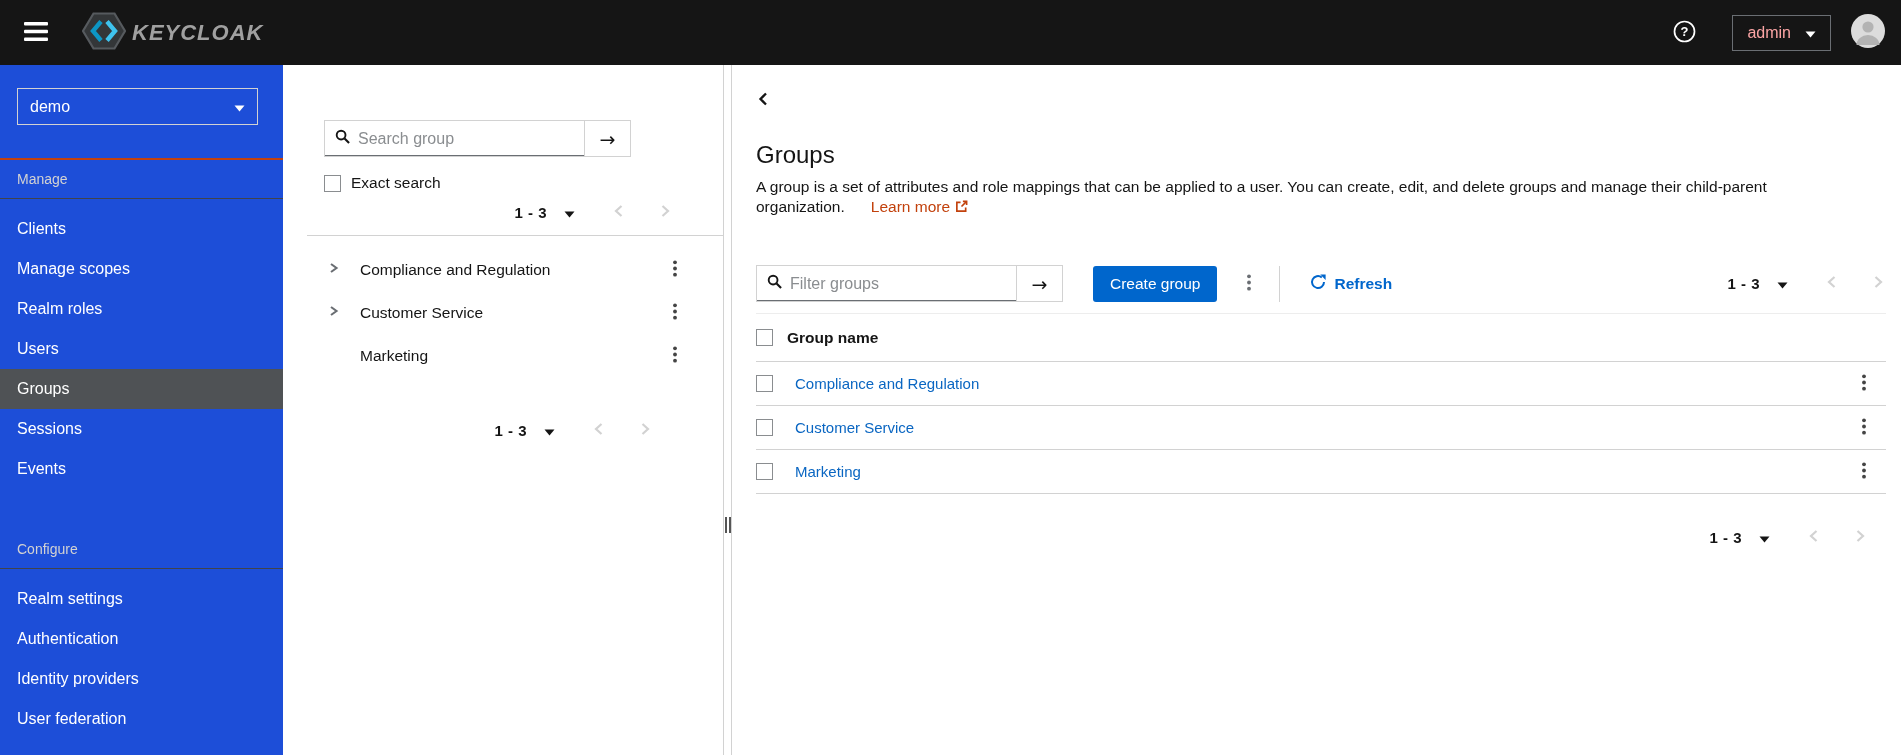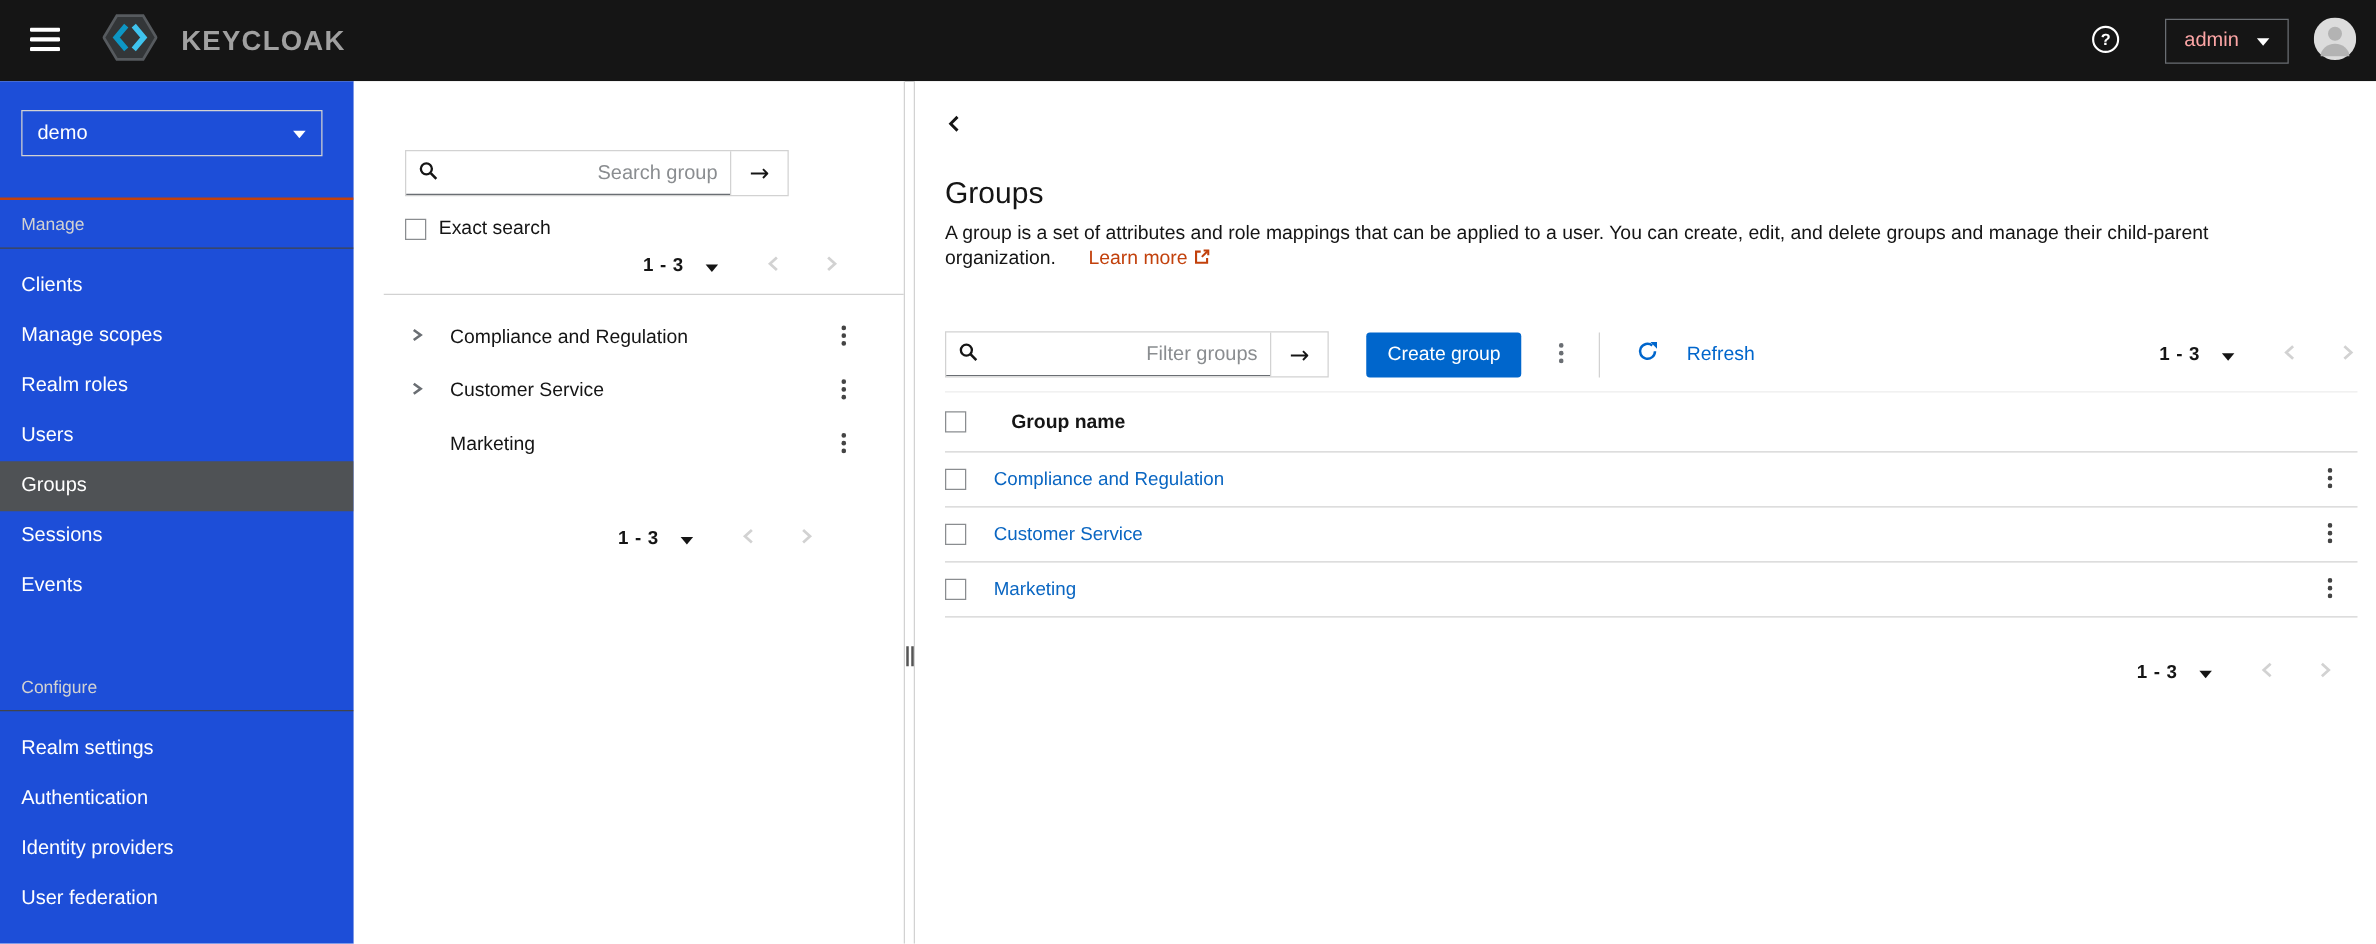--- a/index.html
+++ b/index.html
@@ -6,21 +6,21 @@
   html,body { width:1901px; height:755px; }
   body {
     font-family: "Liberation Sans", "DejaVu Sans", sans-serif;
     color:#151515; background:#fff; overflow:hidden;
   }
   button { font-family: inherit; background:none; border:none; cursor:pointer; color:inherit; }
 
   
   .masthead { height:65px; background:#151515; display:flex; align-items:center; padding:0 16px 0 14px; }
   .burger-btn { padding:10px; margin-right:24px; display:flex; }
-  .brand { display:flex; align-items:center; gap:19px; }
+  .brand { display:flex; align-items:center; gap:6px;font-style:italic; }
   .brand-text { color:#a0a0a0; font-size:22px; font-weight:bold; letter-spacing:1px; }
   .masthead-right { margin-left:auto; display:flex; align-items:center; gap:20px; }
   .help-btn { display:flex; margin-right:16px; }
   .admin-dropdown { border:1px solid #6a6e73; color:#fca5a5; padding:8px 14px; display:flex; align-items:center; gap:14px; font-size:16px; background:transparent; }
   .avatar { display:flex; }
 
   
   .content-row { display:flex; height:690px; }
 
   
@@ -29,21 +29,21 @@
   .nav-section-title { margin-top:33px; padding:11px 0 11px 17px; font-size:14px; color:#d2d2d2; border-top:2px solid #c2410c; border-bottom:1px solid #41444a; }
   .nav-section.configure .nav-section-title { margin-top:31px; border-top:none; }
   .nav-list { list-style:none; padding:10px 0; }
   .nav-item { height:40px; display:flex; align-items:center; padding-left:17px; font-size:16px; cursor:pointer; }
   .nav-item.selected { background:#4f5255; }
 
   
   .tree-panel { width:441px; flex-shrink:0; border-right:1px solid #d2d2d2; padding-top:55px; background:#fff; }
   .search-group { margin-left:41px; width:307px; height:37px; display:flex; border:1px solid #d2d2d2; background:#fff; }
   .search-input-wrap { flex:1; display:flex; align-items:center; padding:0 10px; gap:8px; box-shadow: inset 0 -1px 0 #6a6e73; }
-  .search-input-wrap input { border:none; outline:none; font-size:16px; width:100%; color:#151515; background:transparent;text-align:right; }
+  .search-input-wrap input { border:none; outline:none; font-size:16px; width:100%; color:#151515; background:transparent; }
   .search-input-wrap input::placeholder { color:#8a8d90; }
   .search-go-btn { width:46px; border-left:1px solid #d2d2d2; display:flex; align-items:center; justify-content:center; font-size:19px; font-family:"DejaVu Sans",sans-serif; color:#151515; }
   .exact-search { margin:17px 0 0 41px; display:flex; align-items:center; gap:10px; font-size:15.5px; cursor:pointer; }
   .checkbox { width:17px; height:17px; border:1.5px solid #8a8d90; background:#fff; flex-shrink:0; }
 
   .pagination { display:flex; align-items:flex-end; font-size:15px; }
   .pag-label { font-weight:bold; letter-spacing:0.5px; }
   .pag-caret { margin-left:17px; display:flex; color:#151515; }
   .pag-chev { margin-left:38px; display:flex; color:#d2d2d2; }
   .pag-chev + .pag-chev { margin-left:36px; }
@@ -66,25 +66,25 @@
   .back-btn { margin-top:27px; display:flex; padding:0 2px; color:#151515; }
   .page-title { margin-top:32px; font-size:24px; font-weight:400; color:#151515; }
   .description { margin-top:8px; font-size:15.5px; line-height:20px; max-width:1135px; color:#151515; }
   .learn-more { color:#c2410c; text-decoration:none; margin-left:26px; white-space:nowrap; }
   .learn-more svg { vertical-align:-1px; margin-left:5px; }
 
   .toolbar { margin-top:48px; display:flex; align-items:center; }
   .create-btn { margin-left:30px; background:#0066cc; color:#fff; height:36px; padding:0 17px; font-size:15.5px; border-radius:3px; }
   .toolbar-kebab { margin-left:24px; display:flex; color:#6a6e73; padding:2px 6px; }
   .toolbar-divider { width:1px; height:36px; background:#d2d2d2; margin-left:22px; }
-  .refresh-btn { margin-left:30px; display:flex; align-items:center; gap:23px; color:#0066cc; font-size:15.5px; }
+  .refresh-btn { margin-left:30px; display:flex; align-items:center; gap:8px; color:#0066cc; font-size:15.5px;font-weight:bold; }
   .toolbar-pag { margin-left:auto; padding-right:2px; }
 
   .group-table { margin-top:11px; }
-  .t-header { display:flex; align-items:center; height:49px; border-top:1px solid #ededed; border-bottom:1px solid #d2d2d2; gap:36px; }
+  .t-header { display:flex; align-items:center; height:49px; border-top:1px solid #ededed; border-bottom:1px solid #d2d2d2; gap:14px; }
   .t-header-label { font-weight:bold; font-size:15.5px; }
   .t-row { display:flex; align-items:center; height:44px; border-bottom:1px solid #d2d2d2; gap:22px; }
   .row-link { color:#0a66c2; text-decoration:none; font-size:15px; }
   .row-kebab { margin-left:auto; margin-right:14px; display:flex; color:#444; padding:2px 6px; }
   .main-pag-bottom { margin-top:35px; justify-content:flex-end; padding-right:20px; }
 </style>
 </head>
 <body>
 
 <header class="masthead">

